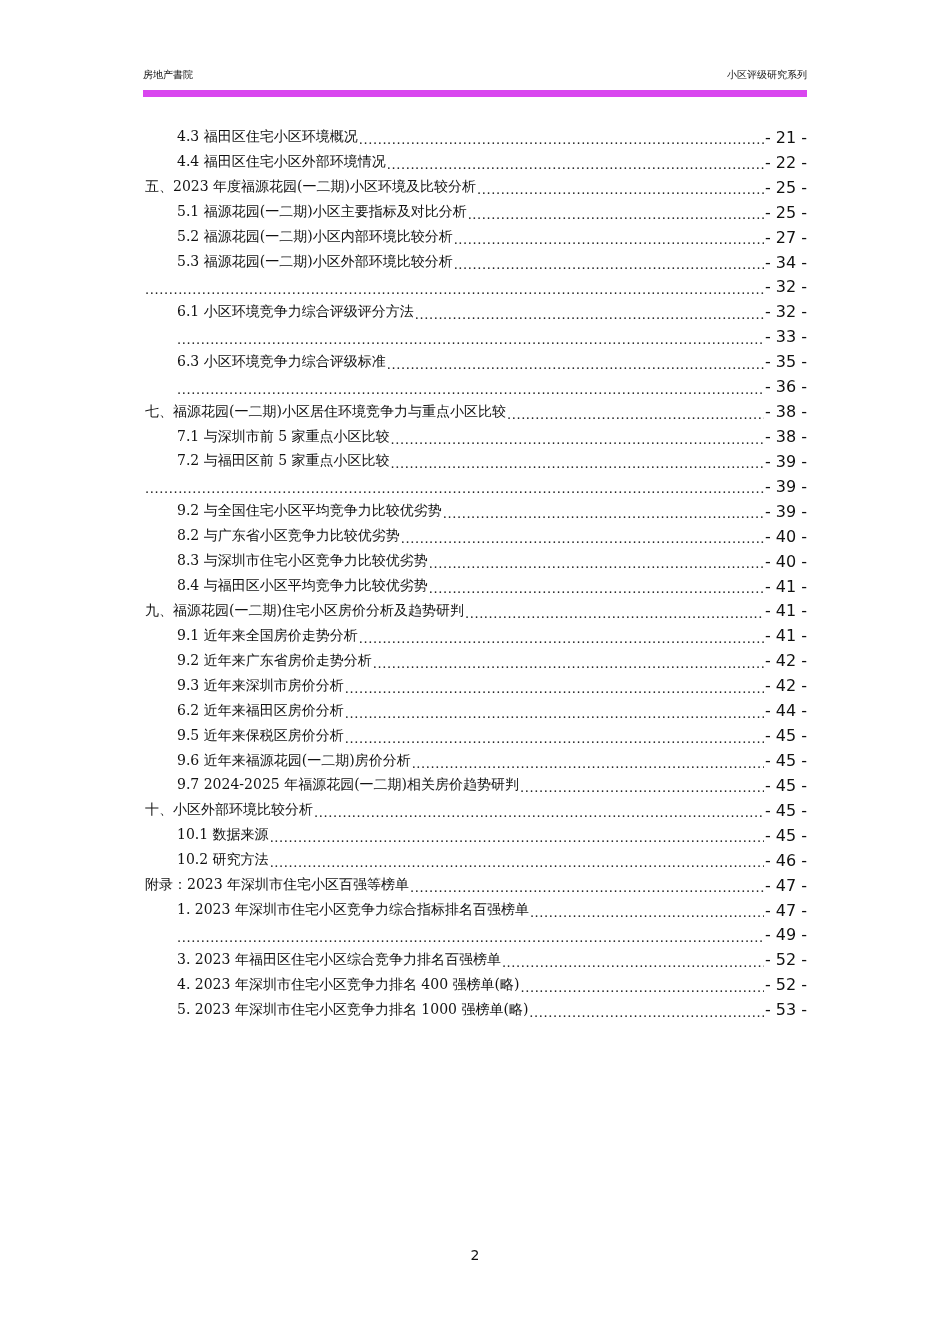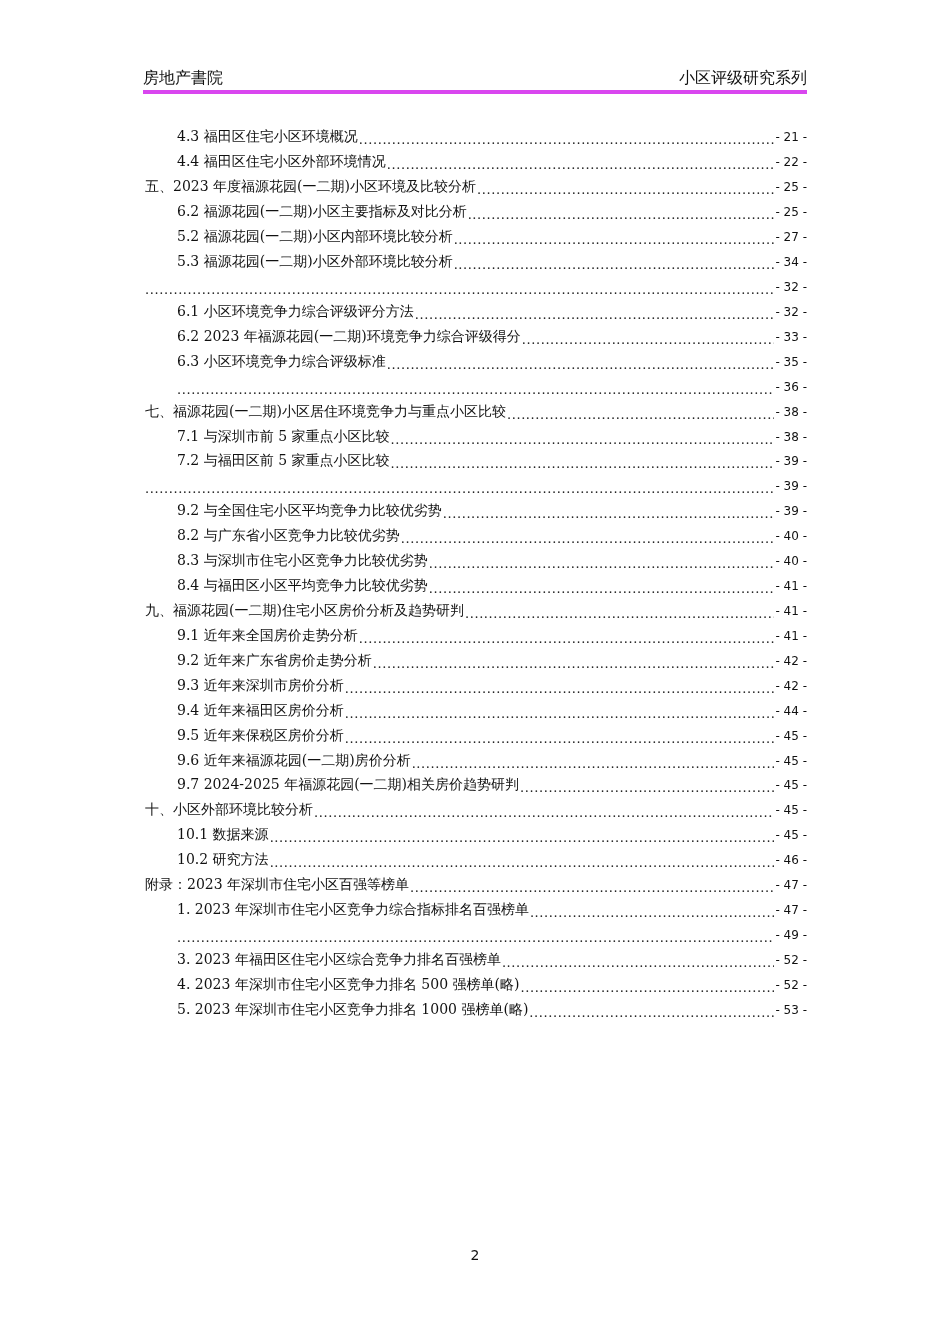--- a/index.html
+++ b/index.html
@@ -1,28 +1,28 @@
 <!DOCTYPE html>
 <html><head>
 <meta charset="utf-8">
 <style>
   html, body { margin: 0; padding: 0; background: #ffffff; }
   body { width: 950px; height: 1344px; position: relative; overflow: hidden;
          font-family: "DejaVu Serif", "Liberation Serif", serif; color: #111; }
   .header { position: absolute; left: 143px; top: 68px; width: 664px; height: 22px;
-            border-bottom: 4px solid #d946ef; font-family: "DejaVu Sans", sans-serif; font-size: 16px; }
+            border-bottom: 7px solid #d946ef; font-family: "DejaVu Sans", sans-serif; font-size: 10px; }
   .header .left { position: absolute; left: 0; top: 0; }
   .header .right { position: absolute; right: 0; top: 0; }
   .toc { position: absolute; left: 145px; top: 125px; width: 662px; }
   .toc-row { position: relative; height: 24.93px; display: flex; align-items: center; font-size: 14px; white-space: nowrap; }
   .toc-row.level-2 { padding-left: 32px; }
   .toc-row .title { flex: 0 0 auto; background: #fff; padding-right: 1px; }
   .toc-row .leader { flex: 1 1 auto; overflow: hidden; height: 14px; position: relative; }
   .toc-row .leader::before { content: "........................................................................................................................................................................................................................................................................"; position: absolute; left: 0; bottom: -3px; letter-spacing: 0.6px; font-size: 13px; color: #222; }
-  .toc-row .page { flex: 0 0 auto; font-family: "DejaVu Sans", sans-serif; font-size: 12px; padding-left: 1px; }
+  .toc-row .page { flex: 0 0 auto; font-family: "DejaVu Sans", sans-serif; font-size: 16px; padding-left: 1px; }
   .footer-page { position: absolute; left: 0; width: 950px; top: 1247px; text-align: center;
                  font-family: "DejaVu Sans", sans-serif; font-size: 14px; }
 </style>
 </head>
 <body>
 
 <div class="header">
   <span class="left">房地产書院</span>
   <span class="right">小区评级研究系列</span>
 </div>
@@ -37,21 +37,21 @@
       <span class="title">4.4 福田区住宅小区外部环境情况</span>
       <span class="leader"></span>
       <span class="page">- 22 -</span>
     </div>
     <div class="toc-row level-1">
       <span class="title">五、2023 年度福源花园(一二期)小区环境及比较分析</span>
       <span class="leader"></span>
       <span class="page">- 25 -</span>
     </div>
     <div class="toc-row level-2">
-      <span class="title">6.2 福源花园(一二期)小区主要指标及对比分析</span>
+      <span class="title">5.1 福源花园(一二期)小区主要指标及对比分析</span>
       <span class="leader"></span>
       <span class="page">- 25 -</span>
     </div>
     <div class="toc-row level-2">
       <span class="title">5.2 福源花园(一二期)小区内部环境比较分析</span>
       <span class="leader"></span>
       <span class="page">- 27 -</span>
     </div>
     <div class="toc-row level-2">
       <span class="title">5.3 福源花园(一二期)小区外部环境比较分析</span>
@@ -61,21 +61,20 @@
     <div class="toc-row level-1">
       <span class="leader"></span>
       <span class="page">- 32 -</span>
     </div>
     <div class="toc-row level-2">
       <span class="title">6.1 小区环境竞争力综合评级评分方法</span>
       <span class="leader"></span>
       <span class="page">- 32 -</span>
     </div>
     <div class="toc-row level-2">
-      <span class="title">6.2 2023 年福源花园(一二期)环境竞争力综合评级得分</span>
       <span class="leader"></span>
       <span class="page">- 33 -</span>
     </div>
     <div class="toc-row level-2">
       <span class="title">6.3 小区环境竞争力综合评级标准</span>
       <span class="leader"></span>
       <span class="page">- 35 -</span>
     </div>
     <div class="toc-row level-2">
       <span class="leader"></span>
@@ -134,21 +133,21 @@
       <span class="title">9.2 近年来广东省房价走势分析</span>
       <span class="leader"></span>
       <span class="page">- 42 -</span>
     </div>
     <div class="toc-row level-2">
       <span class="title">9.3 近年来深圳市房价分析</span>
       <span class="leader"></span>
       <span class="page">- 42 -</span>
     </div>
     <div class="toc-row level-2">
-      <span class="title">9.4 近年来福田区房价分析</span>
+      <span class="title">6.2 近年来福田区房价分析</span>
       <span class="leader"></span>
       <span class="page">- 44 -</span>
     </div>
     <div class="toc-row level-2">
       <span class="title">9.5 近年来保税区房价分析</span>
       <span class="leader"></span>
       <span class="page">- 45 -</span>
     </div>
     <div class="toc-row level-2">
       <span class="title">9.6 近年来福源花园(一二期)房价分析</span>
@@ -188,21 +187,21 @@
     <div class="toc-row level-2">
       <span class="leader"></span>
       <span class="page">- 49 -</span>
     </div>
     <div class="toc-row level-2">
       <span class="title">3. 2023 年福田区住宅小区综合竞争力排名百强榜单</span>
       <span class="leader"></span>
       <span class="page">- 52 -</span>
     </div>
     <div class="toc-row level-2">
-      <span class="title">4. 2023 年深圳市住宅小区竞争力排名 500 强榜单(略)</span>
+      <span class="title">4. 2023 年深圳市住宅小区竞争力排名 400 强榜单(略)</span>
       <span class="leader"></span>
       <span class="page">- 52 -</span>
     </div>
     <div class="toc-row level-2">
       <span class="title">5. 2023 年深圳市住宅小区竞争力排名 1000 强榜单(略)</span>
       <span class="leader"></span>
       <span class="page">- 53 -</span>
     </div>
   </div>
 

